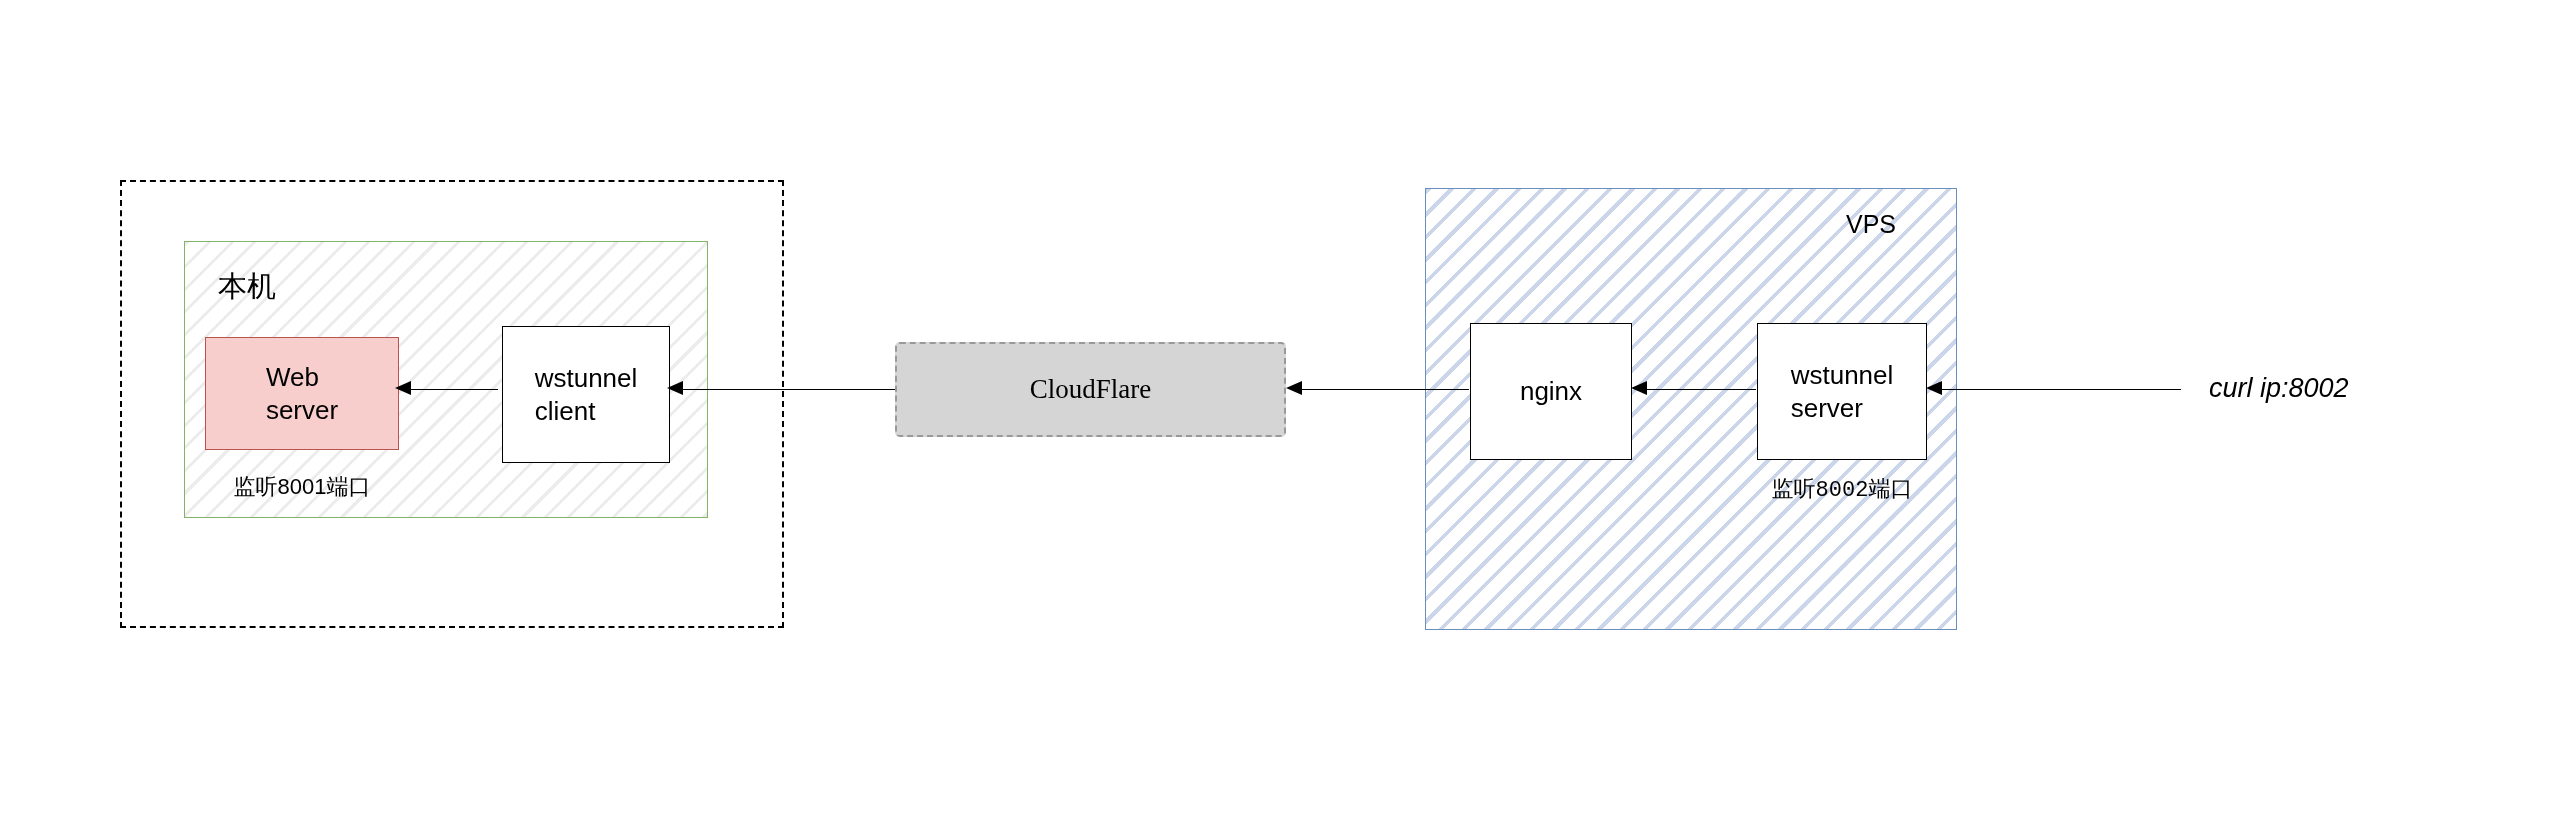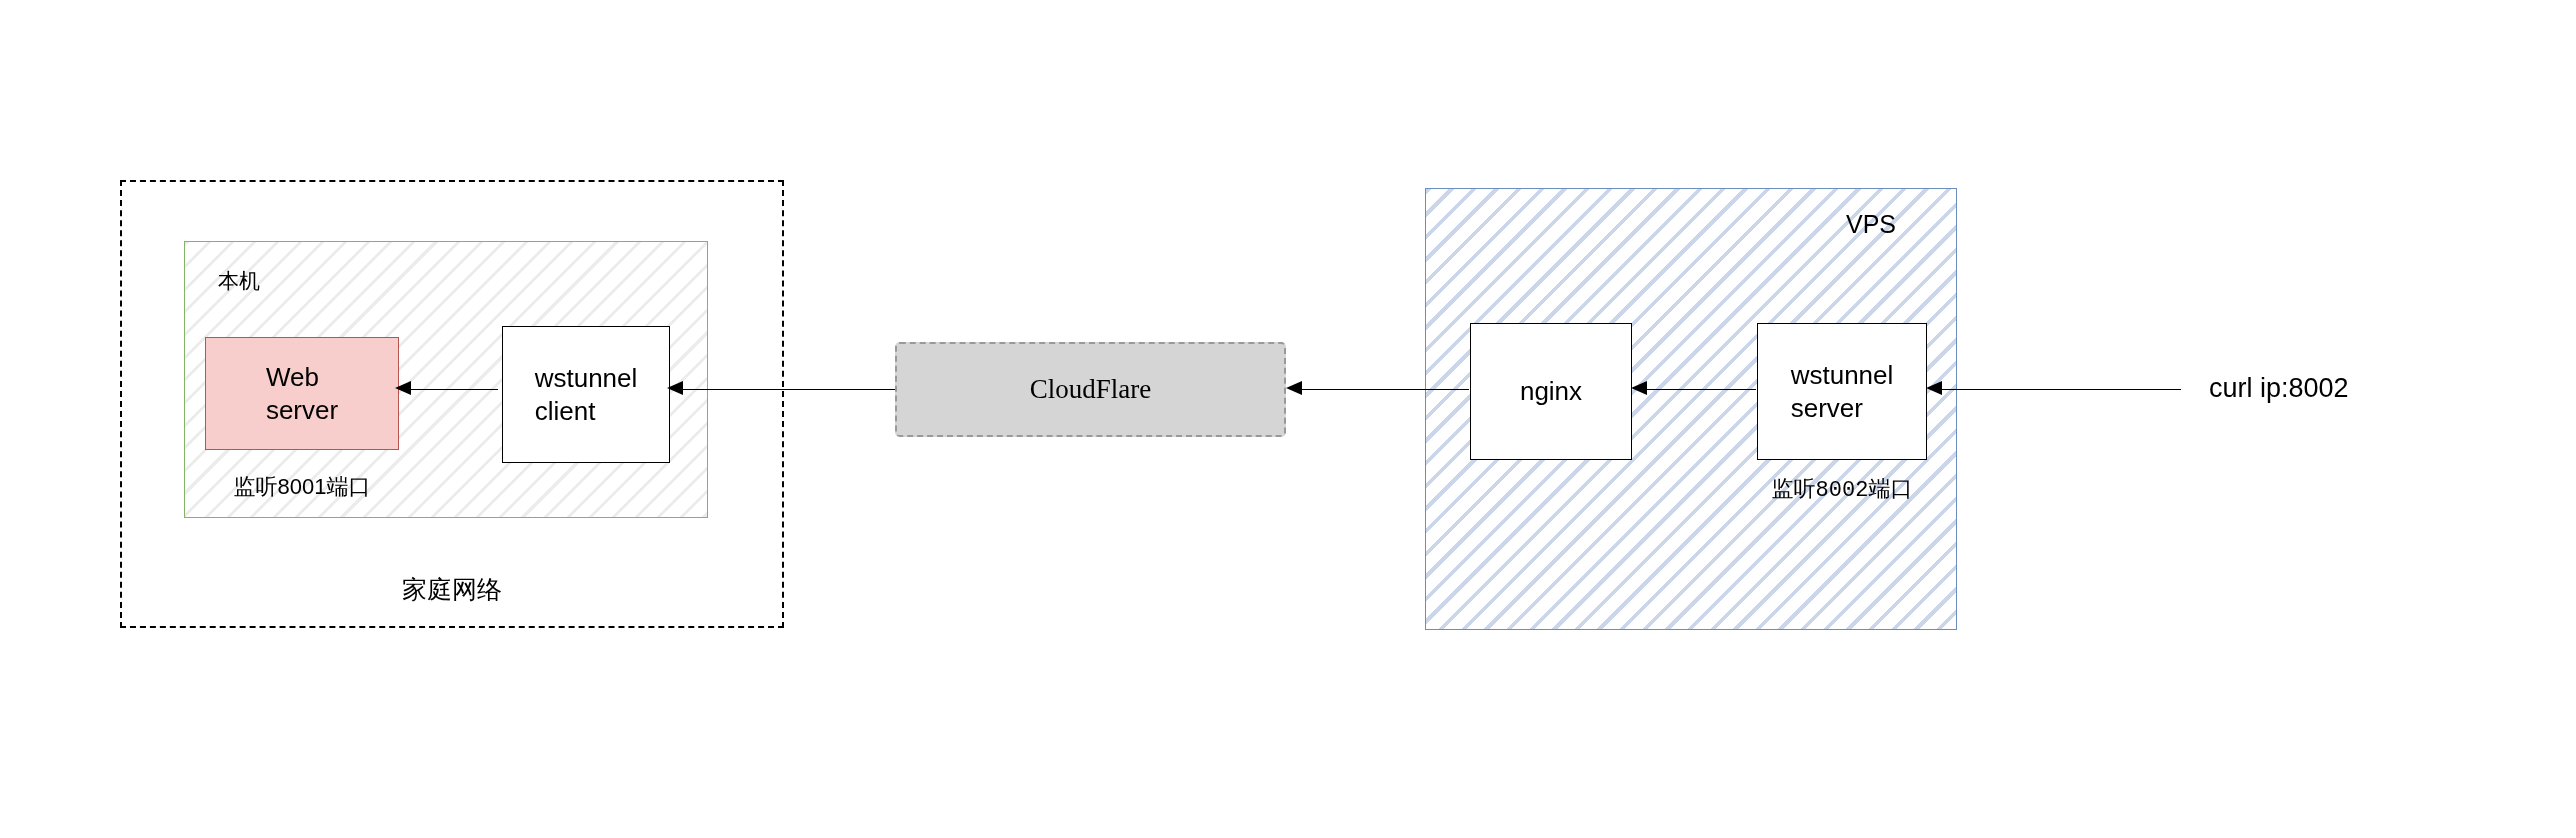--- a/index.html
+++ b/index.html
@@ -37,21 +37,21 @@
     border: 1.9px solid #82b366;
     background:
       repeating-linear-gradient(135deg,
         rgba(150,150,148,0.18) 0px, rgba(150,150,148,0.18) 2.9px,
         transparent 2.9px, transparent 16px),
       #ffffff;
   }
   .local-machine-label {
     position: absolute;
     left: 33px; top: 25px;
-    font-size: 21px;
+    font-size: 29px;
     text-align: center;
   }
 
   .vps {
     position: absolute;
     left: 1425px; top: 188px;
     width: 532px; height: 442px;
     border: 1.9px solid #6c8ebf;
     background:
       repeating-linear-gradient(135deg,
@@ -118,20 +118,21 @@
     font-size: 22px;
   }
   .web-caption { left: 20px; top: 230px; width: 194px; }
   .server-caption { left: 331px; top: 285px; width: 170px; font-family: Liberation Mono, monospace; }
 
   .curl-label {
     position: absolute;
     left: 2209px; top: 373px;
     font-size: 27px;
     white-space: nowrap;
+    font-style: italic;
   }
 
   
   .arrow {
     position: absolute;
     top: 389px;
     height: 0;
     border-top: 1.9px solid #000000;
   }
   .arrow::before {
@@ -143,21 +144,20 @@
     border-bottom: 7.6px solid transparent;
     border-right: 16px solid #000000;
   }
 </style>
 </head>
 <body>
 
 <div class="canvas">
 
   <div class="home-network">
-    <div class="home-network-label">家庭网络</div>
 
     <div class="local-machine">
       <div class="local-machine-label">本机</div>
 
       <div class="box web-server">Web
 server</div>
       <div class="caption web-caption">监听8001端口</div>
 
       <div class="box wstunnel-client">wstunnel
 client</div>

